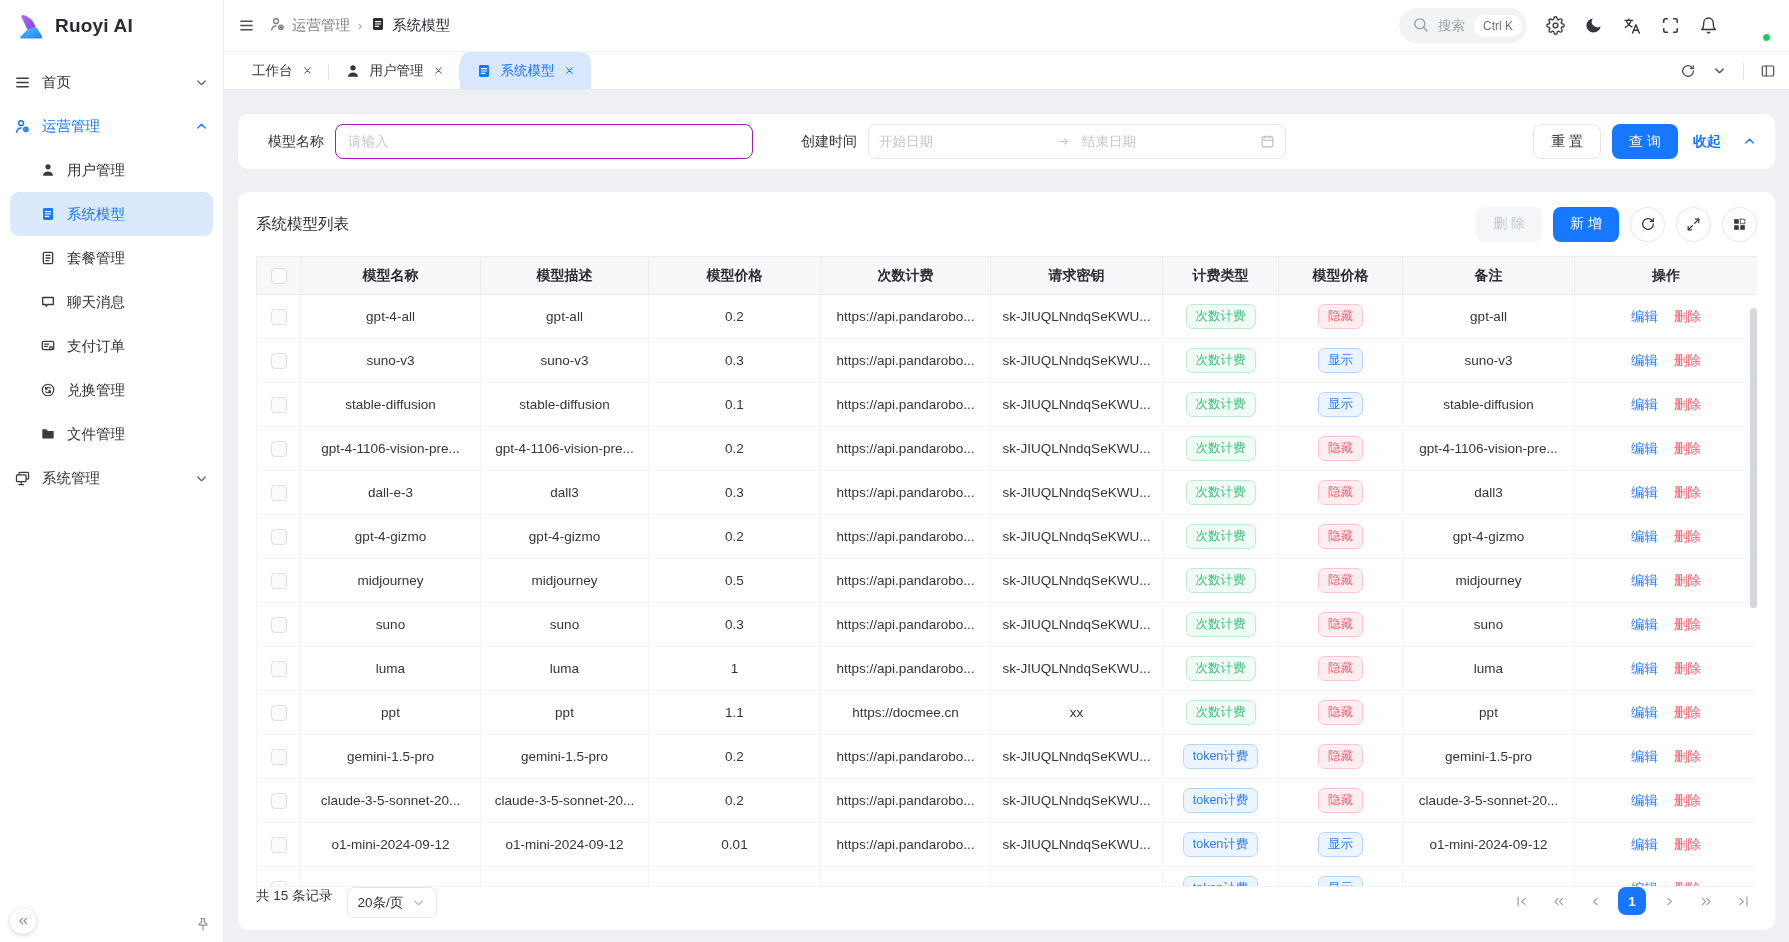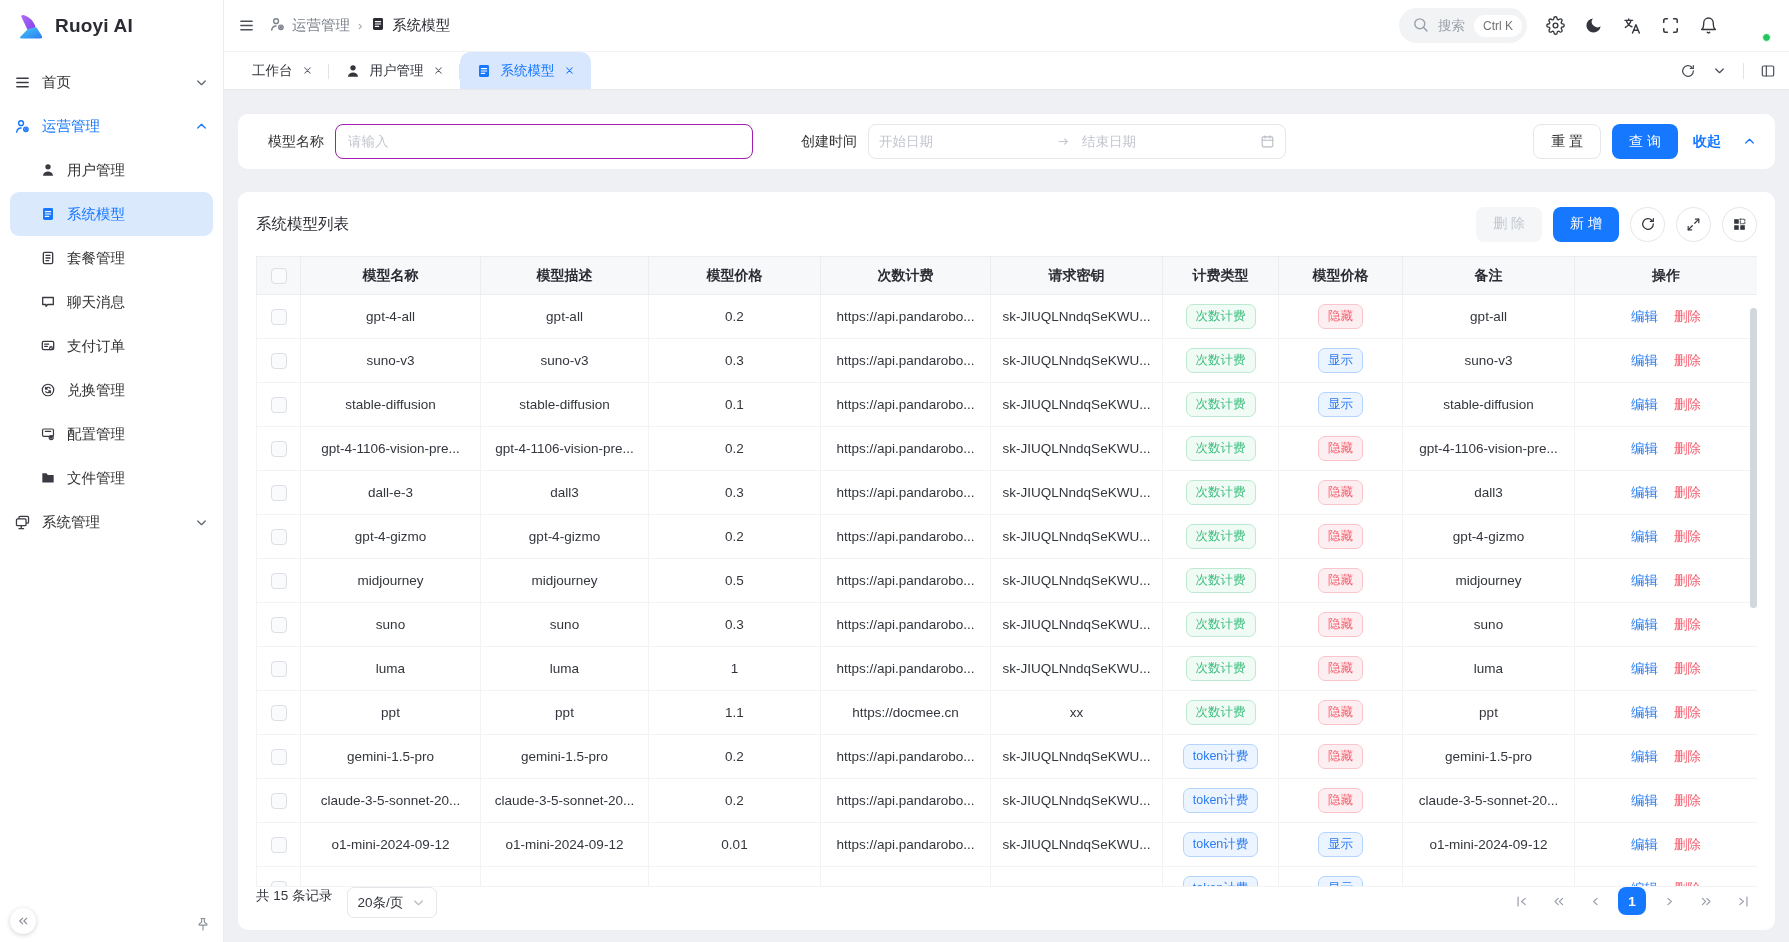--- a/index.html
+++ b/index.html
@@ -206,31 +206,20 @@
           <span class="ni-label">支付订单</span>
         </div>
         <div class="nav-item sub">
           <span class="icn">
             <svg width="16" height="16" viewBox="0 0 24 24" fill="none" stroke="currentColor" stroke-width="1.8" stroke-linecap="round" stroke-linejoin="round">
               <circle cx="12" cy="12" r="8.6"></circle>
               <path d="M8.4 10.6a4 4 0 0 1 7-1.1M8.3 7.9v2.7H11M15.6 13.4a4 4 0 0 1-7 1.1M15.7 16.1v-2.7H13"></path>
             </svg>
           </span>
           <span class="ni-label">兑换管理</span>
-        </div>
-        <div class="nav-item sub">
-          <span class="icn">
-            <svg width="16" height="16" viewBox="0 0 24 24" fill="none" stroke="currentColor" stroke-width="1.8" stroke-linecap="round" stroke-linejoin="round">
-              <rect x="3.8" y="4.5" width="16.4" height="11" rx="2"></rect>
-              <path d="M8 8.2h8"></path>
-              <circle cx="16.8" cy="17.3" r="3"></circle>
-              <circle cx="16.8" cy="17.3" r="1" fill="currentColor"></circle>
-            </svg>
-          </span>
-          <span class="ni-label">配置管理</span>
         </div>
         <div class="nav-item sub">
           <span class="icn">
             <svg width="16" height="16" viewBox="0 0 24 24" fill="none" stroke="currentColor" stroke-width="2" stroke-linecap="round" stroke-linejoin="round">
               <path d="M3.5 5h6.2l2 2.6h8.8v11H3.5z" fill="currentColor" stroke="none"></path>
             </svg>
           </span>
           <span class="ni-label">文件管理</span>
         </div>
         <div class="nav-item">

